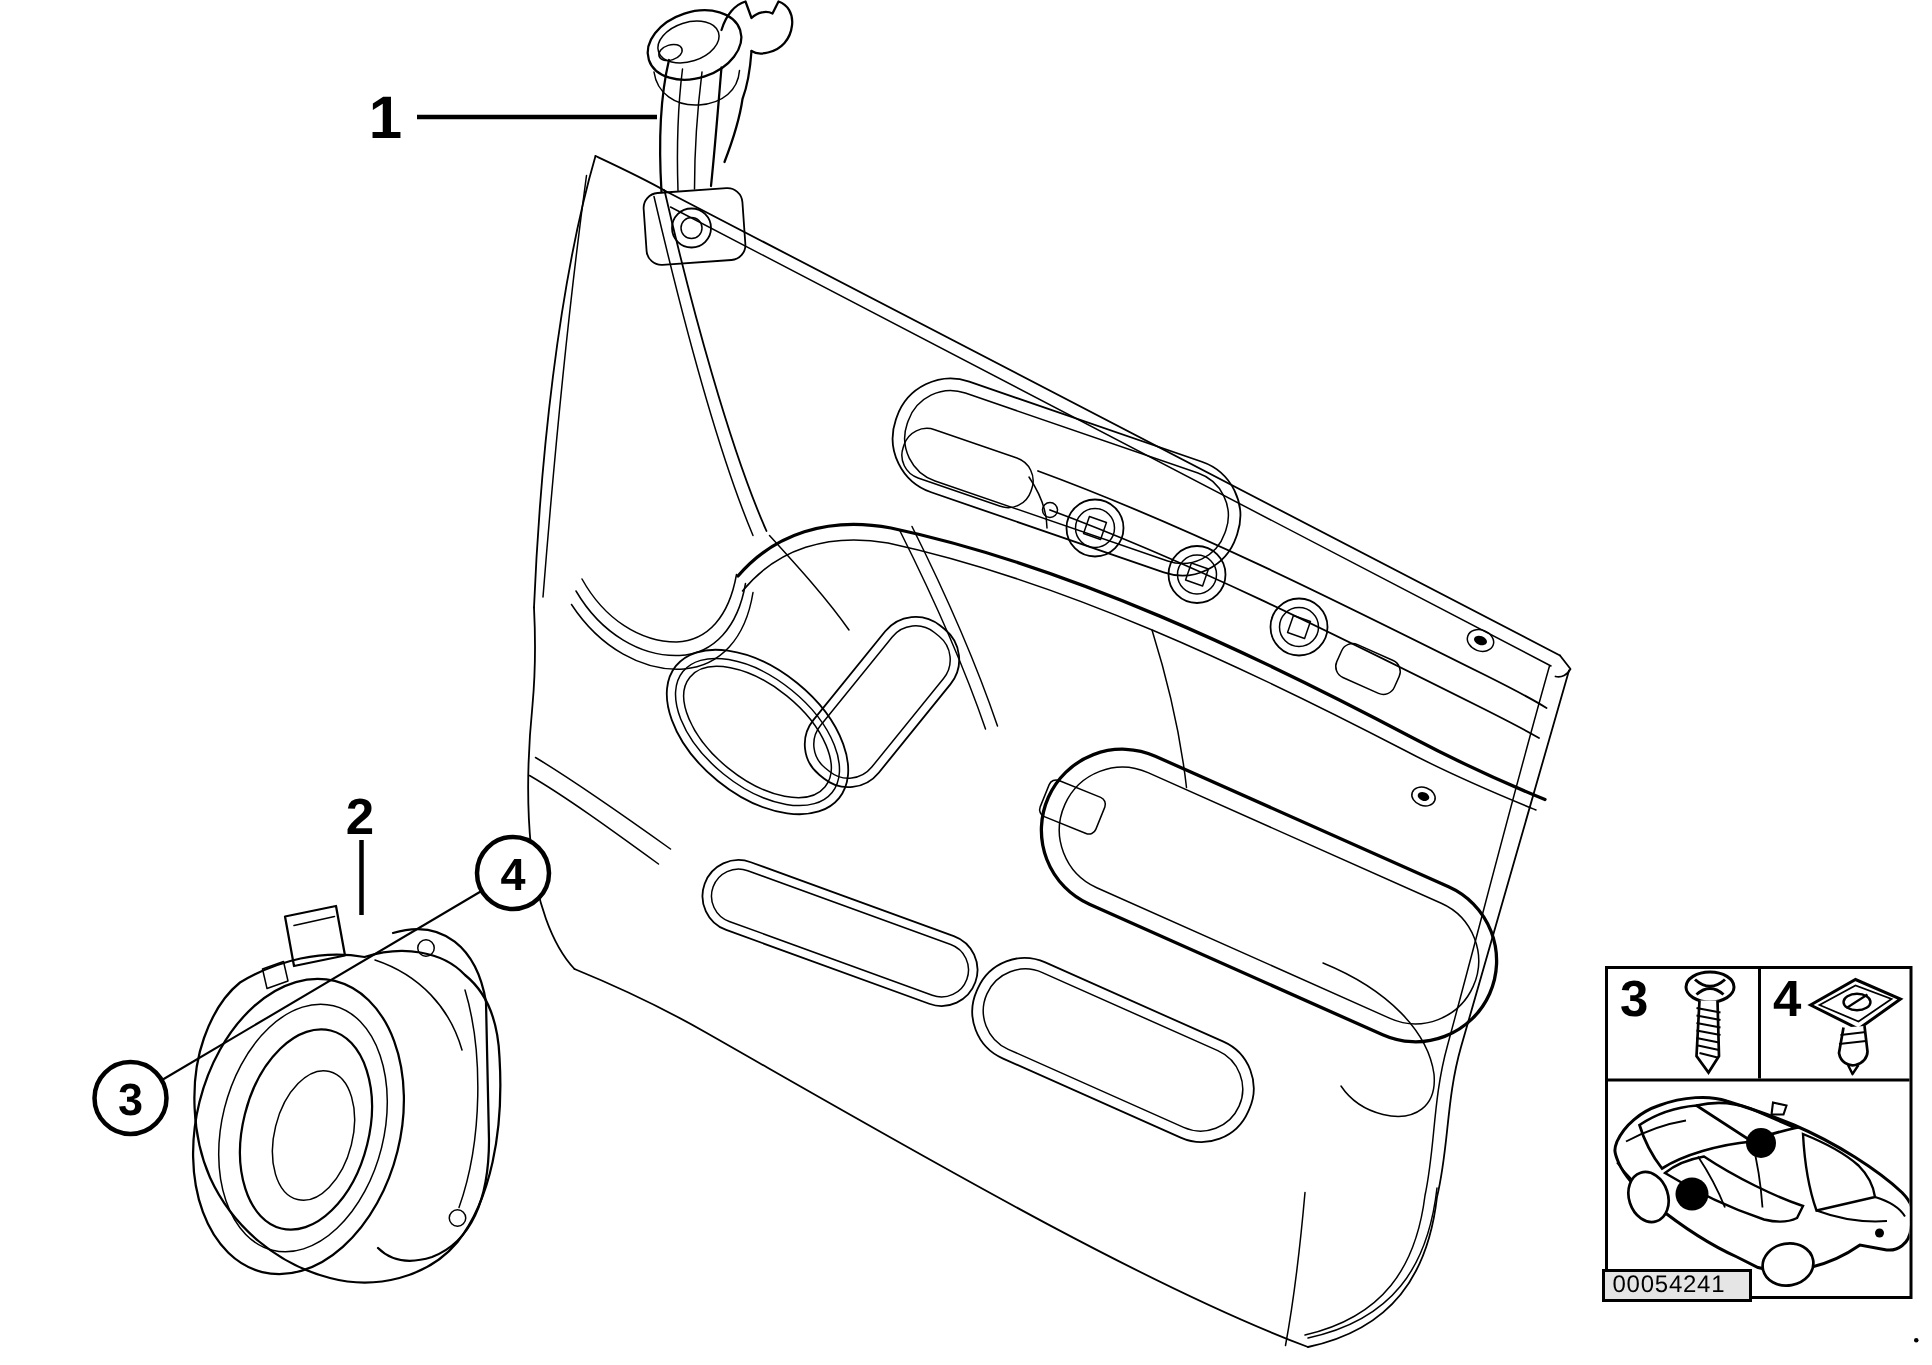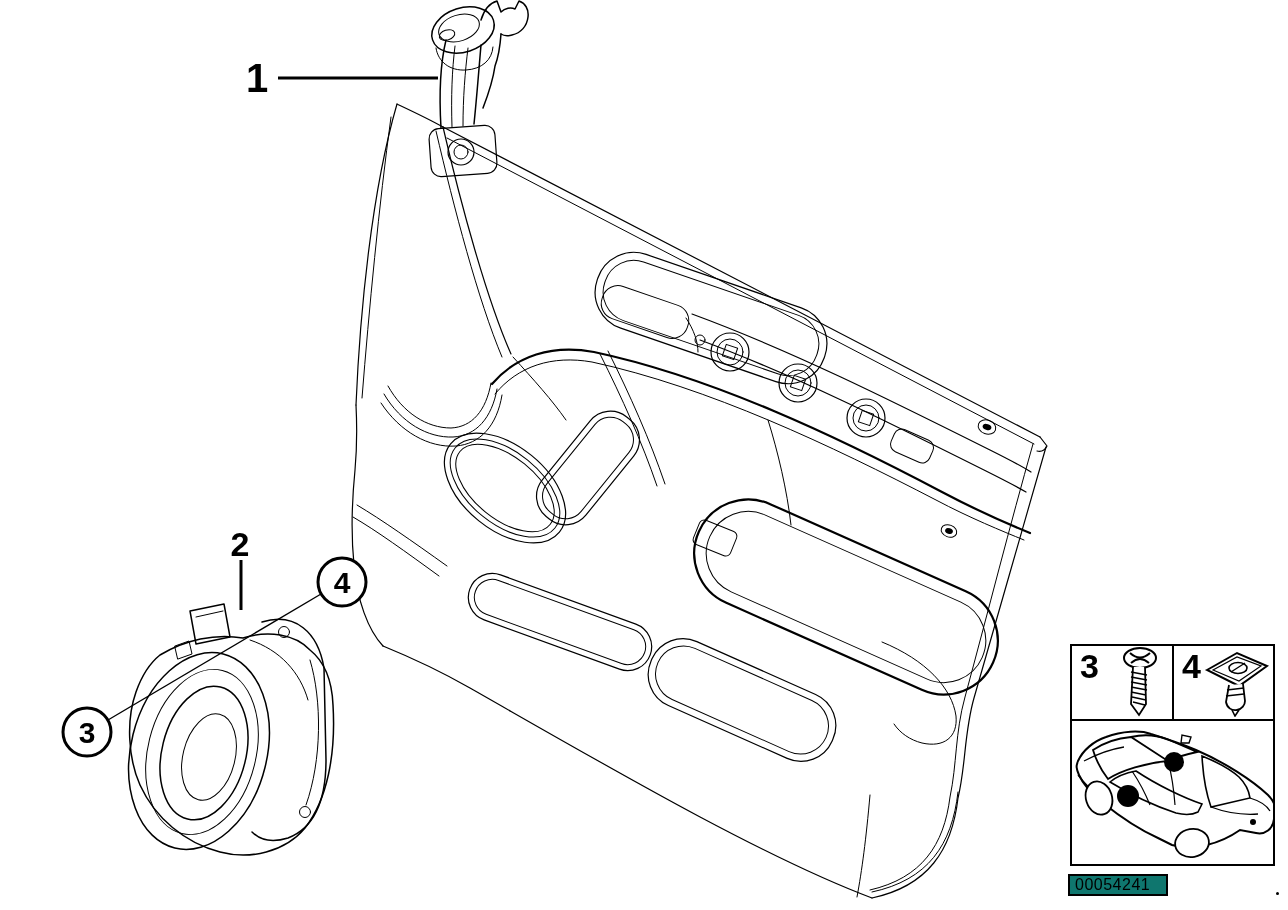--- a/index.html
+++ b/index.html
@@ -22,22 +22,22 @@
 
   .legend{position:absolute;left:1070px;top:644px;width:205px;height:222px;
           border:2px solid #000;box-sizing:border-box;background:#fff;}
   .legend-row{display:flex;height:75px;border-bottom:2px solid #000;box-sizing:border-box;}
   .cell{position:relative;box-sizing:border-box;height:100%;}
   .cell-3{width:102px;border-right:2px solid #000;}
   .cell-4{flex:1;}
   .cellnum{position:absolute;left:8px;top:0px;font-size:34px;font-weight:bold;color:#000;line-height:1.2;}
   .cell svg{position:absolute;right:0;top:0;}
   .carcell{position:relative;height:143px;}
-  .partnum-box{position:absolute;left:1068px;top:874px;width:100px;height:22px;
-               border:2px solid #000;box-sizing:border-box;background:#0f766e;
+  .partnum-box{position:absolute;left:1068px;top:846px;width:100px;height:22px;
+               border:2px solid #000;box-sizing:border-box;background:#e5e5e5;
                display:flex;align-items:center;}
   .partnum-text{font-size:16px;color:#000;padding-left:5px;letter-spacing:0.5px;}
   .page-dot{position:absolute;left:1276px;top:892px;width:3px;height:3px;background:#000;border-radius:50%;}
 </style>
 </head>
 <body>
 
 <div class="stage">
 
   <svg class="art" width="1288" height="910" viewBox="0 0 1288 910">

